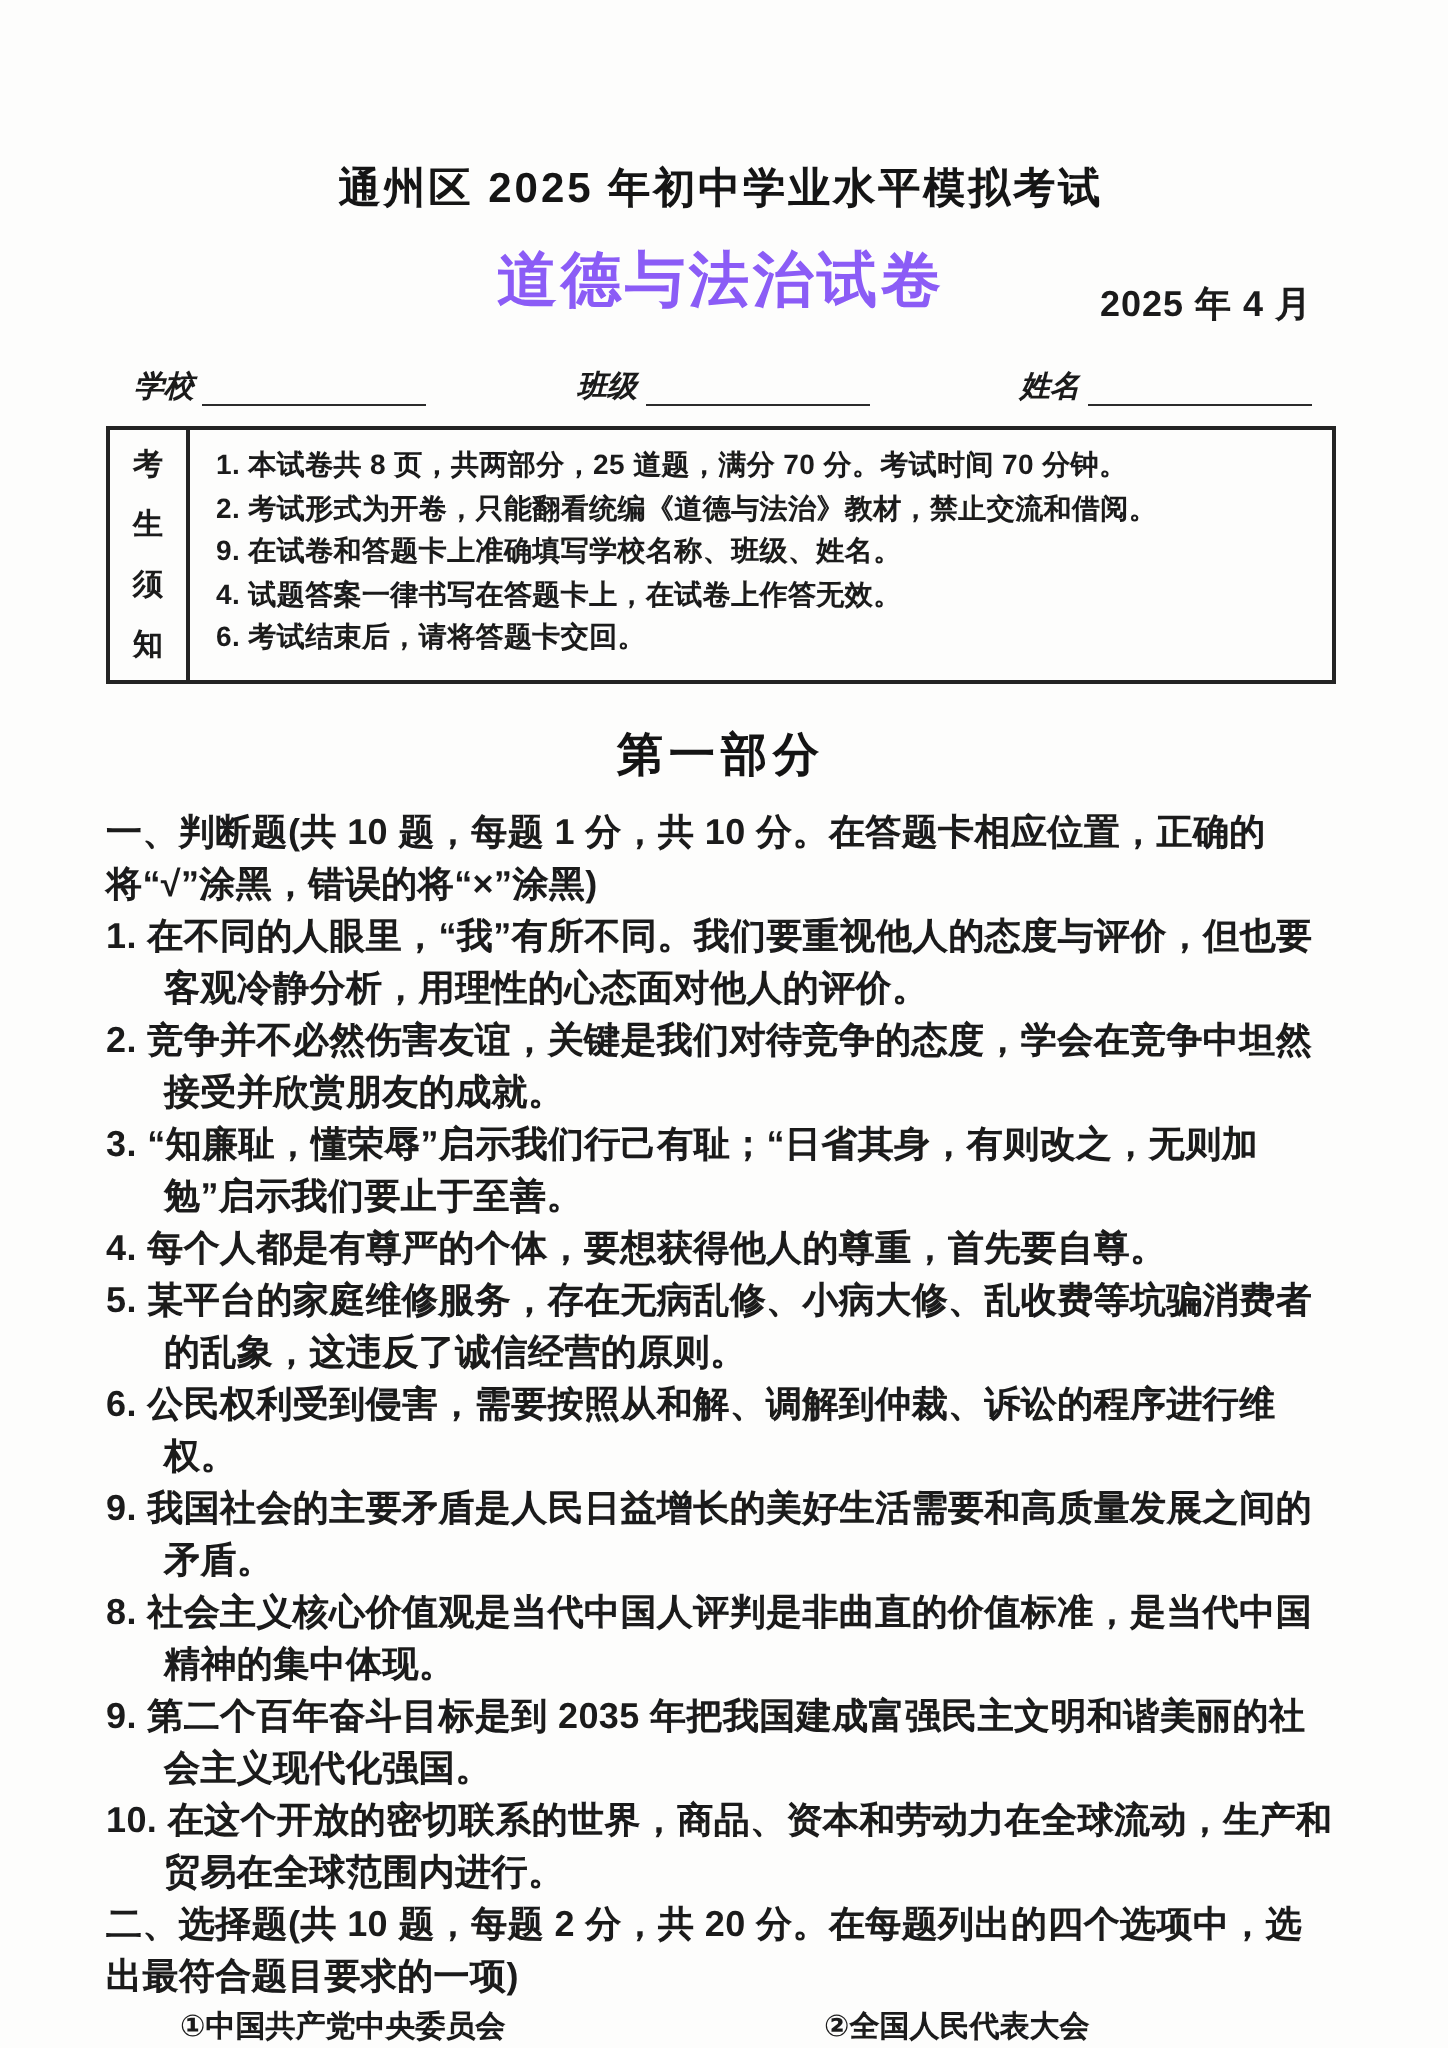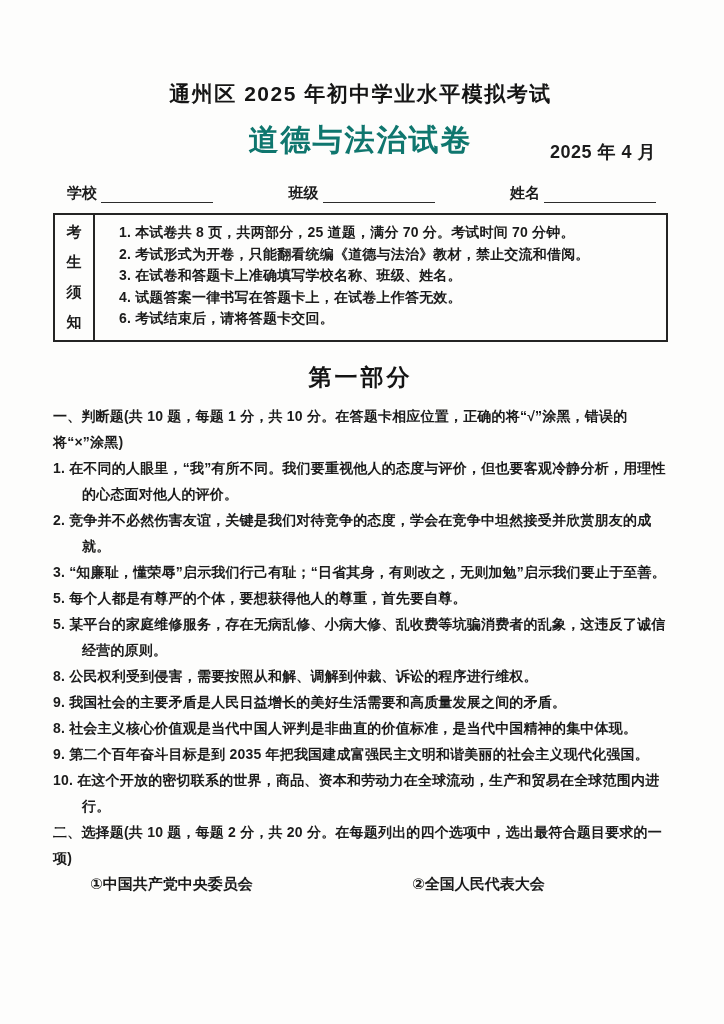--- a/index.html
+++ b/index.html
@@ -28,38 +28,38 @@
     position: relative;
     margin-top: 12px;
     height: 42px;
   }
   .paper-title {
     text-align: center;
     font-size: 30px;
     letter-spacing: 2px;
     font-family: "Liberation Serif", "DejaVu Serif", serif;
     font-weight: 700;
-    color: #0f766e;
+    color: #8b5cf6;
   }
   .exam-date {
     position: absolute;
     right: 12px;
     bottom: -2px;
     font-size: 18px;
     letter-spacing: 0.5px;
   }
   .fields-row {
     margin-top: 22px;
     display: flex;
     justify-content: space-between;
     align-items: flex-end;
     font-size: 15px;
     padding: 0 12px 0 14px;
   }
-  .field { display: flex; align-items: flex-end; }
+  .field { display: flex; align-items: flex-end; font-style: italic; }
   .field-line {
     display: inline-block;
     width: 112px;
     border-bottom: 1.5px solid #2c2c2c;
     height: 16px;
     margin-left: 4px;
   }
   .notice-box {
     margin-top: 10px;
     border: 2px solid #242424;
@@ -73,37 +73,36 @@
     flex-direction: column;
     justify-content: center;
     align-items: center;
     gap: 11px;
     font-size: 15px;
     padding: 8px 0;
   }
   .notice-items {
     flex: 1;
     padding: 7px 6px 8px 13px;
-    margin-left: 11px;
   }
   .notice-item {
     font-size: 14px;
     line-height: 21.6px;
     white-space: nowrap;
     overflow: hidden;
     letter-spacing: 0.2px;
   }
   .part-title {
     margin-top: 20px;
     text-align: center;
     font-size: 23px;
     letter-spacing: 3px;
     color: #141414;
   }
-  .body-text { font-size: 14px; line-height: 26px; letter-spacing: 0.2px; }
+  .body-text { font-size: 18px; line-height: 26px; letter-spacing: 0.2px; }
   .section-header { margin-top: 10px; }
   .question {
     padding-left: 29px;
     text-indent: -29px;
   }
   .question-11 {
     padding-left: 36px;
     text-indent: -36px;
   }
   .options-grid {
@@ -150,36 +149,36 @@
   <div class="notice-box">
     <div class="notice-side">
       <span>考</span>
       <span>生</span>
       <span>须</span>
       <span>知</span>
     </div>
     <div class="notice-items">
       <div class="notice-item">1. 本试卷共 8 页，共两部分，25 道题，满分 70 分。考试时间 70 分钟。</div>
       <div class="notice-item">2. 考试形式为开卷，只能翻看统编《道德与法治》教材，禁止交流和借阅。</div>
-      <div class="notice-item">3. 在试卷和答题卡上准确填写学校名称、班级、姓名。</div>
+      <div class="notice-item">9. 在试卷和答题卡上准确填写学校名称、班级、姓名。</div>
       <div class="notice-item">4. 试题答案一律书写在答题卡上，在试卷上作答无效。</div>
       <div class="notice-item">6. 考试结束后，请将答题卡交回。</div>
     </div>
   </div>
 
   <div class="part-title">第一部分</div>
 
   <div class="body-text section-header">一、判断题(共 10 题，每题 1 分，共 10 分。在答题卡相应位置，正确的将“√”涂黑，错误的将“×”涂黑)</div>
 
   <div class="body-text question">1. 在不同的人眼里，“我”有所不同。我们要重视他人的态度与评价，但也要客观冷静分析，用理性的心态面对他人的评价。</div>
   <div class="body-text question">2. 竞争并不必然伤害友谊，关键是我们对待竞争的态度，学会在竞争中坦然接受并欣赏朋友的成就。</div>
   <div class="body-text question">3. “知廉耻，懂荣辱”启示我们行己有耻；“日省其身，有则改之，无则加勉”启示我们要止于至善。</div>
-  <div class="body-text question">5. 每个人都是有尊严的个体，要想获得他人的尊重，首先要自尊。</div>
+  <div class="body-text question">4. 每个人都是有尊严的个体，要想获得他人的尊重，首先要自尊。</div>
   <div class="body-text question">5. 某平台的家庭维修服务，存在无病乱修、小病大修、乱收费等坑骗消费者的乱象，这违反了诚信经营的原则。</div>
-  <div class="body-text question">8. 公民权利受到侵害，需要按照从和解、调解到仲裁、诉讼的程序进行维权。</div>
+  <div class="body-text question">6. 公民权利受到侵害，需要按照从和解、调解到仲裁、诉讼的程序进行维权。</div>
   <div class="body-text question">9. 我国社会的主要矛盾是人民日益增长的美好生活需要和高质量发展之间的矛盾。</div>
   <div class="body-text question">8. 社会主义核心价值观是当代中国人评判是非曲直的价值标准，是当代中国精神的集中体现。</div>
   <div class="body-text question">9. 第二个百年奋斗目标是到 2035 年把我国建成富强民主文明和谐美丽的社会主义现代化强国。</div>
   <div class="body-text question">10. 在这个开放的密切联系的世界，商品、资本和劳动力在全球流动，生产和贸易在全球范围内进行。</div>
 
   <div class="body-text">二、选择题(共 10 题，每题 2 分，共 20 分。在每题列出的四个选项中，选出最符合题目要求的一项)</div>
 
 
   <div class="options-grid">
     <span>①中国共产党中央委员会</span>

